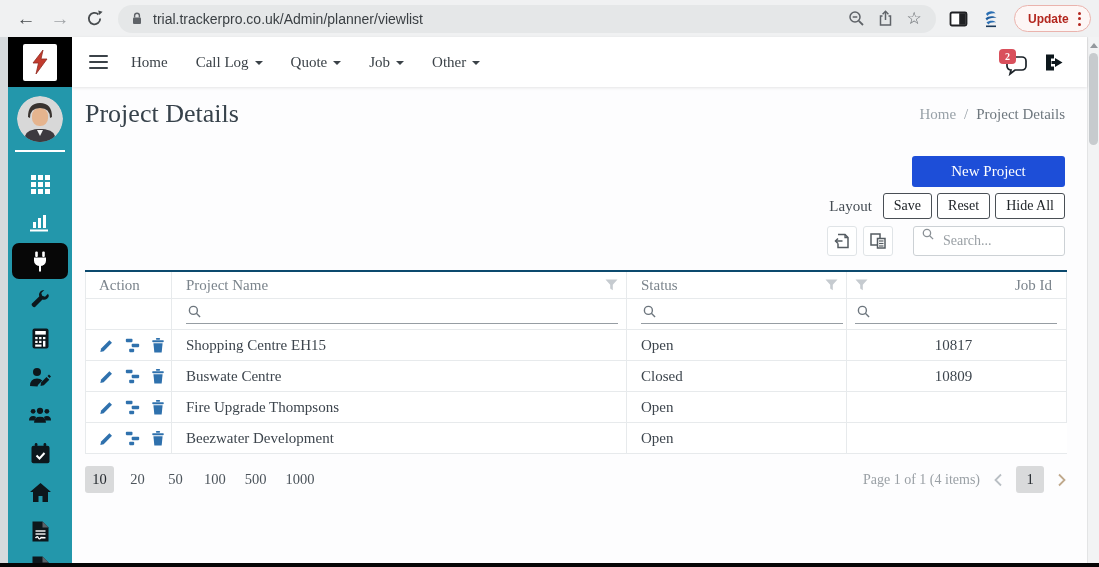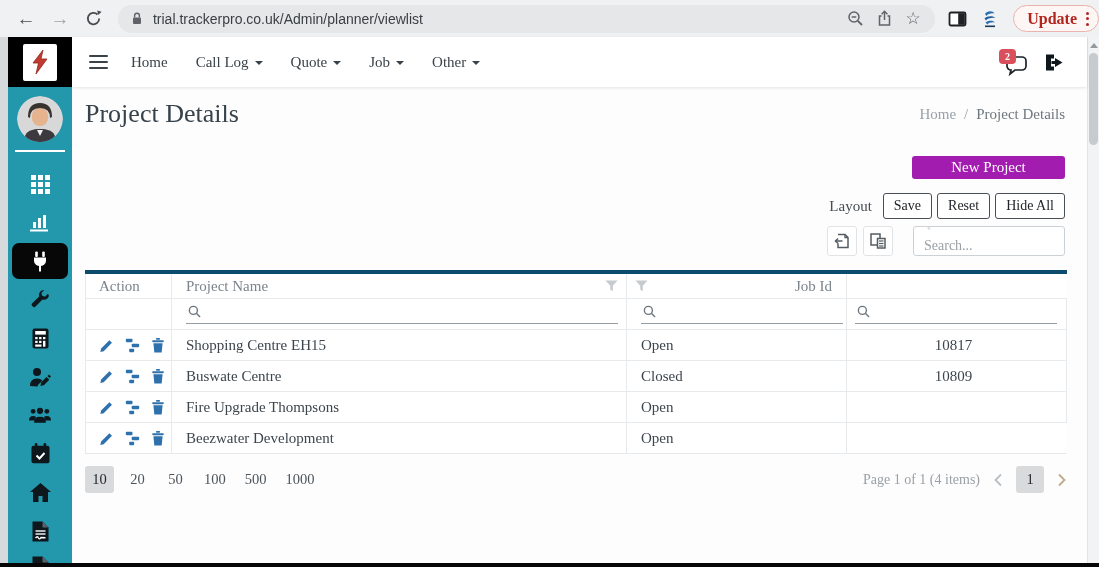--- a/index.html
+++ b/index.html
@@ -15,21 +15,21 @@
   .cbtn.first{margin-left:14px;}
   .cbtn.fwd{color:#9fa3a6;}
   .omnibox{margin-left:12px;width:818px;height:28px;background:#e5e7e8;border-radius:14px;
     display:flex;align-items:center;padding:0 12px;gap:9px;}
   .url{flex:1;font-size:14px;color:#3a3f43;white-space:nowrap;overflow:hidden;}
   .obtn{display:flex;align-items:center;justify-content:center;width:20px;height:20px;color:#5f6368;}
   .star-glyph{font-size:17px;line-height:1;color:#5f6368;}
   .chrome-right{display:flex;align-items:center;margin-left:13px;gap:14px;}
   .update{height:27px;border:1.5px solid #eab3ad;background:#fdf6f5;border-radius:14px;
     display:flex;align-items:center;padding:0 9px 0 13px;gap:9px;cursor:pointer;}
-  .update-label{color:#b3261e;font-size:16px;font-weight:600;font-family:Liberation Serif, serif;}
+  .update-label{color:#b3261e;font-size:12px;font-weight:600;}
   .kebab{display:flex;flex-direction:column;gap:2.5px;}
   .kebab i{width:3px;height:3px;border-radius:50%;background:#b3261e;}
 
   
   .gutter{position:absolute;left:0;top:37px;width:8px;height:526px;background:#d6dadd;}
   .bottom-bar{position:absolute;left:0;top:563px;width:1099px;height:4px;background:#060606;}
   .vscroll{position:absolute;left:1087px;top:37px;width:12px;height:526px;background:#f2f3f4;border-left:1px solid #e3e4e5;}
   .sb-up{position:absolute;top:6px;left:2px;width:0;height:0;border-left:4px solid transparent;
     border-right:4px solid transparent;border-bottom:5px solid #94999e;}
   .sb-thumb{position:absolute;top:16px;left:1px;width:9px;height:92px;background:#c7cbce;border-radius:5px;}
@@ -61,42 +61,42 @@
     border-radius:4px;color:#fff;font-size:10px;font-weight:700;display:flex;align-items:center;
     justify-content:center;z-index:2;}
 
   .content{position:absolute;top:50px;left:0;right:0;bottom:0;background:#fdfdfe;}
   .page-title{position:absolute;left:13px;top:12px;font-size:26px;color:#37424b;}
   .breadcrumb{position:absolute;right:22px;top:19px;font-size:15px;display:flex;gap:8px;align-items:center;}
   .bc-home{color:#98a1a8;cursor:pointer;}
   .bc-sep{color:#98a1a8;}
   .bc-cur{color:#6e777e;}
 
-  .btn-new{position:absolute;top:69px;right:22px;width:153px;height:23px;background:#a21caf;
+  .btn-new{position:absolute;top:69px;right:22px;width:153px;height:31px;background:#1d4ed8;
     border:none;border-radius:3px;color:#fff;font-size:15px;font-family:inherit;cursor:pointer;}
   .layout-row{position:absolute;top:106px;right:22px;display:flex;align-items:center;gap:5px;}
   .layout-label{font-size:15px;color:#454d54;margin-right:6px;}
   .lbtn{height:26px;padding:0 10px;background:#fff;border:1px solid #494f55;border-radius:3px;
     font-size:14px;color:#212529;font-family:inherit;cursor:pointer;}
   .tools-row{position:absolute;top:139px;right:22px;display:flex;align-items:center;}
   .ibtn{width:30px;height:30px;border:1px solid #e0e4e7;border-radius:3px;background:#fff;
     display:flex;align-items:center;justify-content:center;cursor:pointer;}
   .ibtn + .ibtn{margin-left:6px;}
   .searchbox{margin-left:20px;width:152px;height:30px;border:1px solid #ccd1d5;border-radius:3px;
-    background:#fff;display:flex;padding:0 8px;gap:7px;flex-direction:column;}
+    background:#fff;display:flex;padding:0 8px;gap:7px;}
   .searchbox input{border:none;outline:none;width:100%;font-size:14px;color:#444;
     font-family:inherit;background:transparent;}
   .searchbox input::placeholder{color:#9aa0a5;}
 
   
   .grid{position:absolute;left:13px;top:183px;width:982px;font-size:15px;color:#3d454d;background:#fff;}
   .tr{display:flex;border-bottom:1px solid #e7eaec;}
   .cell{border-right:1px solid #e7eaec;display:flex;align-items:center;}
   .cell.cfirst{border-left:1px solid #e7eaec;}
-  .hdr{border-top:4px solid #0c4a6e;height:29px;color:#7b848c;}
+  .hdr{border-top:2px solid #0c4a6e;height:29px;color:#7b848c;}
   .frow{height:31px;}
   .drow{height:31px;background:#fff;}
   .c-act{width:87px;padding:0 8px 0 13px;}
   .c-name{width:455px;padding:0 8px 0 14px;}
   .c-status{width:220px;padding:0 8px 0 14px;}
   .c-job{width:220px;padding:0 14px 0 8px;}
   .drow .c-job{justify-content:center;}
   .funnel-right{margin-left:auto;cursor:pointer;display:flex;}
   .job-label{margin-left:auto;}
   .fwrap{flex:1;height:23px;border-bottom:1px solid #969da3;display:flex;align-items:center;
@@ -420,20 +420,28 @@
               <span>Action</span>
             </div>
           <div class="cell c-name">
             <span>Project Name</span>
             <span class="funnel-right">
                 <svg width="13" height="12" viewBox="0 0 13 12">
                   <path d="M0.5 0.5 h12 l-4.7 5.3 v5.5 l-2.6-1.8 v-3.7 Z" fill="#c6cbd0"></path>
                 </svg>
               </span>
           </div>
+          <div class="cell c-status">
+            <span>Status</span>
+            <span class="funnel-right">
+                <svg width="13" height="12" viewBox="0 0 13 12">
+                  <path d="M0.5 0.5 h12 l-4.7 5.3 v5.5 l-2.6-1.8 v-3.7 Z" fill="#c6cbd0"></path>
+                </svg>
+              </span>
+          </div>
           <div class="cell c-job">
             <span style="display:flex;">
                 <svg width="13" height="12" viewBox="0 0 13 12">
                   <path d="M0.5 0.5 h12 l-4.7 5.3 v5.5 l-2.6-1.8 v-3.7 Z" fill="#c6cbd0"></path>
                 </svg>
               </span>
             <span class="job-label">Job Id</span>
           </div>
         </div>
 

